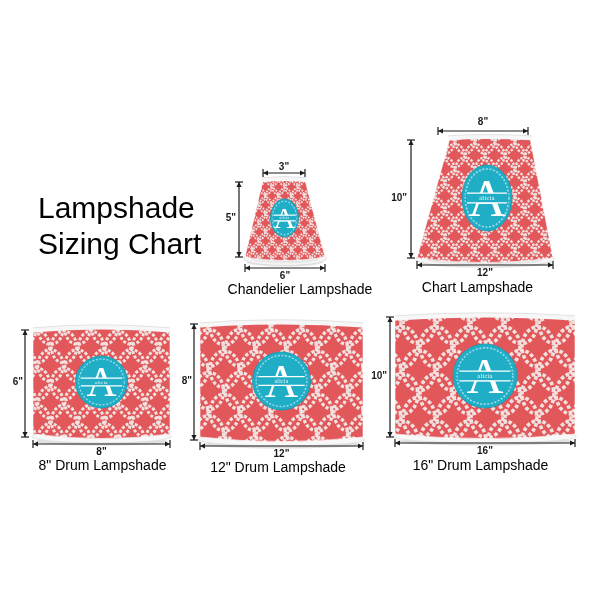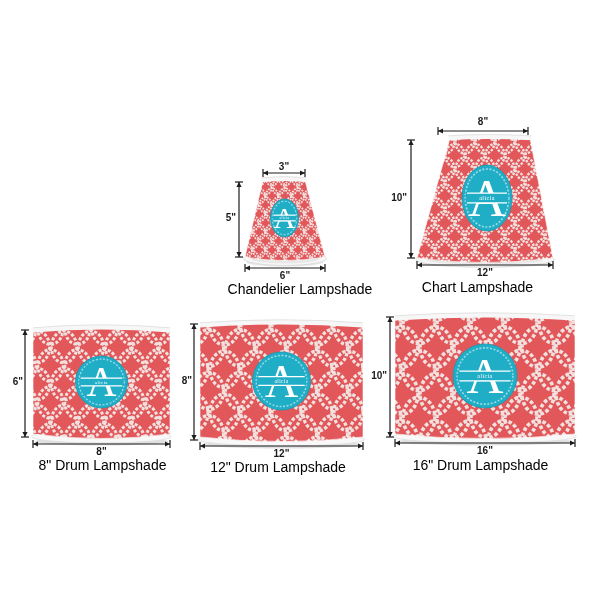--- a/index.html
+++ b/index.html
@@ -13,20 +13,24 @@
              line-height:11px;white-space:nowrap;}
   .dim-label.vert{text-align:right;}
   .shade-name{position:absolute;left:0;width:100%;text-align:center;font-size:14px;
               color:#000;white-space:nowrap;}
 </style>
 </head>
 <body>
 
 <div class="canvas">
 
+  <div class="page-title">
+    <div>Lampshade</div>
+    <div>Sizing Chart</div>
+  </div>
 
   <div class="shade-group" style="left:220px;top:160px;width:160px;height:140px;">
     <div class="svg-holder" id="svg-chandelier"><svg width="160" height="140" viewBox="0 0 160 140" xmlns="http://www.w3.org/2000/svg">
         <defs>
             <pattern id="patC" width="13" height="18" patternUnits="userSpaceOnUse">
       <rect width="13" height="18" fill="#e2575a"></rect>
       <ellipse cx="6.5" cy="9" rx="6.109999999999999" ry="7.74" fill="none" stroke="#f1e0de" stroke-width="1.8" stroke-dasharray="1.8 1"></ellipse>
               <ellipse cx="0" cy="0" rx="6.109999999999999" ry="7.74" fill="none" stroke="#f1e0de" stroke-width="1.8" stroke-dasharray="1.8 1"></ellipse>
               <ellipse cx="13" cy="0" rx="6.109999999999999" ry="7.74" fill="none" stroke="#f1e0de" stroke-width="1.8" stroke-dasharray="1.8 1"></ellipse>
               <ellipse cx="0" cy="18" rx="6.109999999999999" ry="7.74" fill="none" stroke="#f1e0de" stroke-width="1.8" stroke-dasharray="1.8 1"></ellipse>

